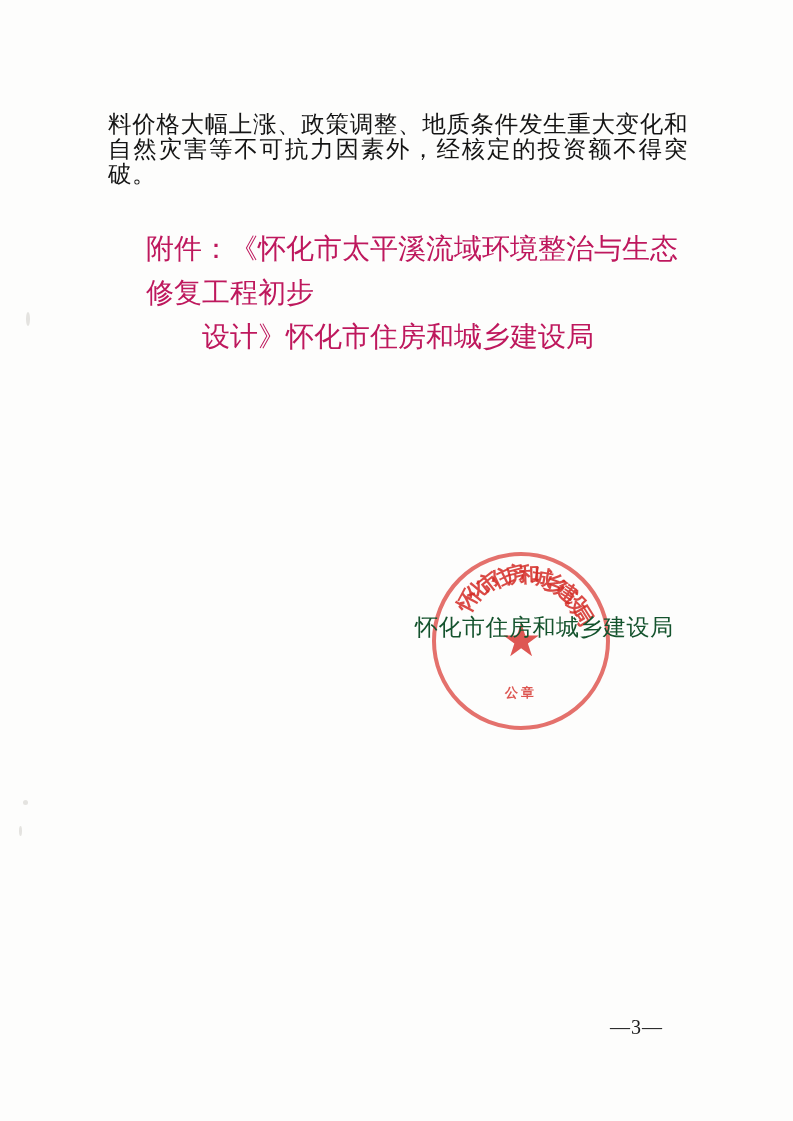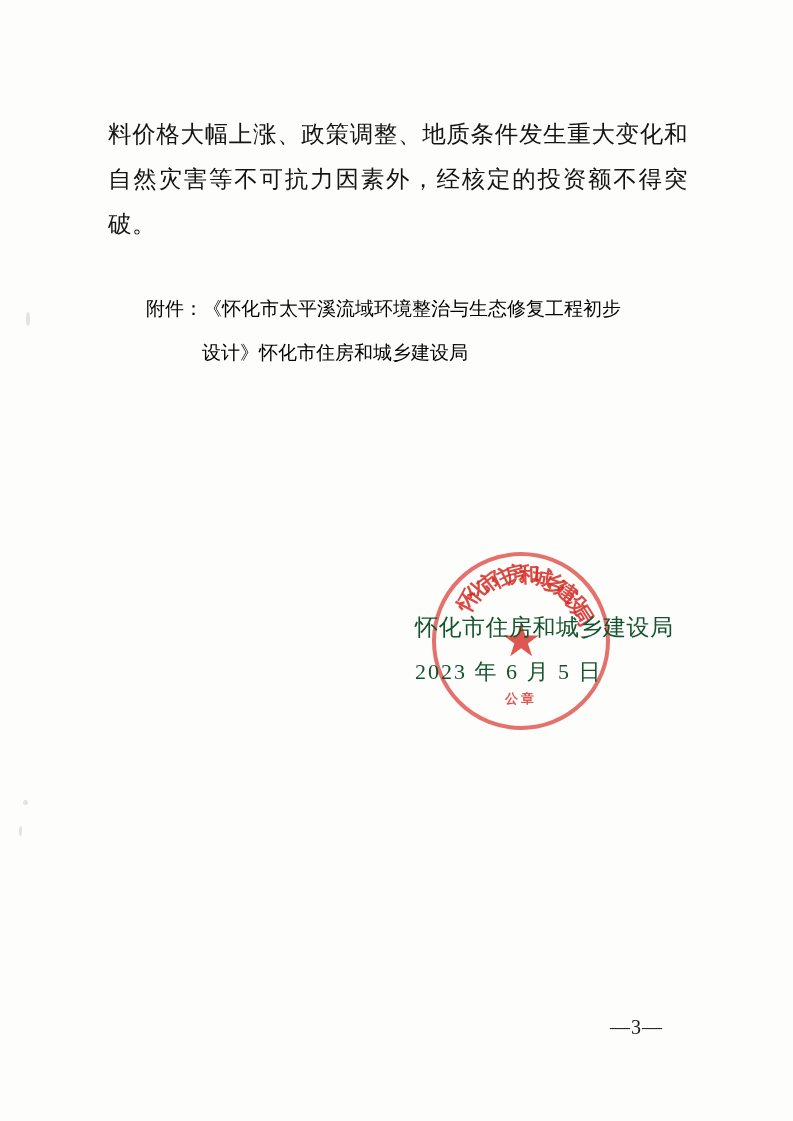--- a/index.html
+++ b/index.html
@@ -21,37 +21,37 @@
     background: #fdfdfc;
   }
   .content {
     position: absolute;
     left: 108px;
     top: 112px;
     width: 580px;
   }
   .para {
     font-size: 23.5px;
-    line-height: 45px;
+    line-height: 25px;
     letter-spacing: 0.6px;
     text-align: justify;
     text-justify: inter-ideograph;
     margin: 0 0 0 0;
     color: #141414;
   }
   .para.indent {
     text-indent: 47px;
   }
   .attachment {
     margin-top: 40px;
-    font-size: 19px;
+    font-size: 28px;
     line-height: 44px;
     padding-left: 38px;
     text-indent: 0;
-    color: #000000;
+    color: #be185d;
   }
   .attachment .line2 {
     display: block;
     padding-left: 56px;
   }
   .signature {
     position: absolute;
     left: 415px;
     top: 606px;
     width: 300px;
@@ -104,21 +104,21 @@
     font-size: 21px;
     color: rgba(212, 44, 38, 0.86);
     font-family: "Liberation Serif", "DejaVu Serif", serif;
     font-weight: bold;
     transform-origin: 0 0;
     white-space: nowrap;
   }
   .seal-bottom {
     position: absolute;
     left: 50%;
-    top: 138px;
+    top: 132px;
     transform: translateX(-50%);
     font-size: 13px;
     color: rgba(212, 44, 38, 0.8);
     letter-spacing: 3px;
     white-space: nowrap;
     font-weight: bold;
   }
   .page-number {
     position: absolute;
     left: 0;
@@ -169,17 +169,16 @@
       <span style="transform: rotate(34deg) translate(0, -80px) rotate(0deg);">建</span>
       <span style="transform: rotate(46deg) translate(0, -80px) rotate(0deg);">设</span>
       <span style="transform: rotate(58deg) translate(0, -80px) rotate(0deg);">局</span>
     </div>
     <div class="star">★</div>
     <div class="seal-bottom">公章</div>
   </div>
 
   <div class="signature">
     <div>怀化市住房和城乡建设局</div>
-    <div class="sig-date">2023 年 6 月 5 日</div>
   </div>
 
   <div class="page-number">—3—</div>
 </div>
 
 </body></html>

